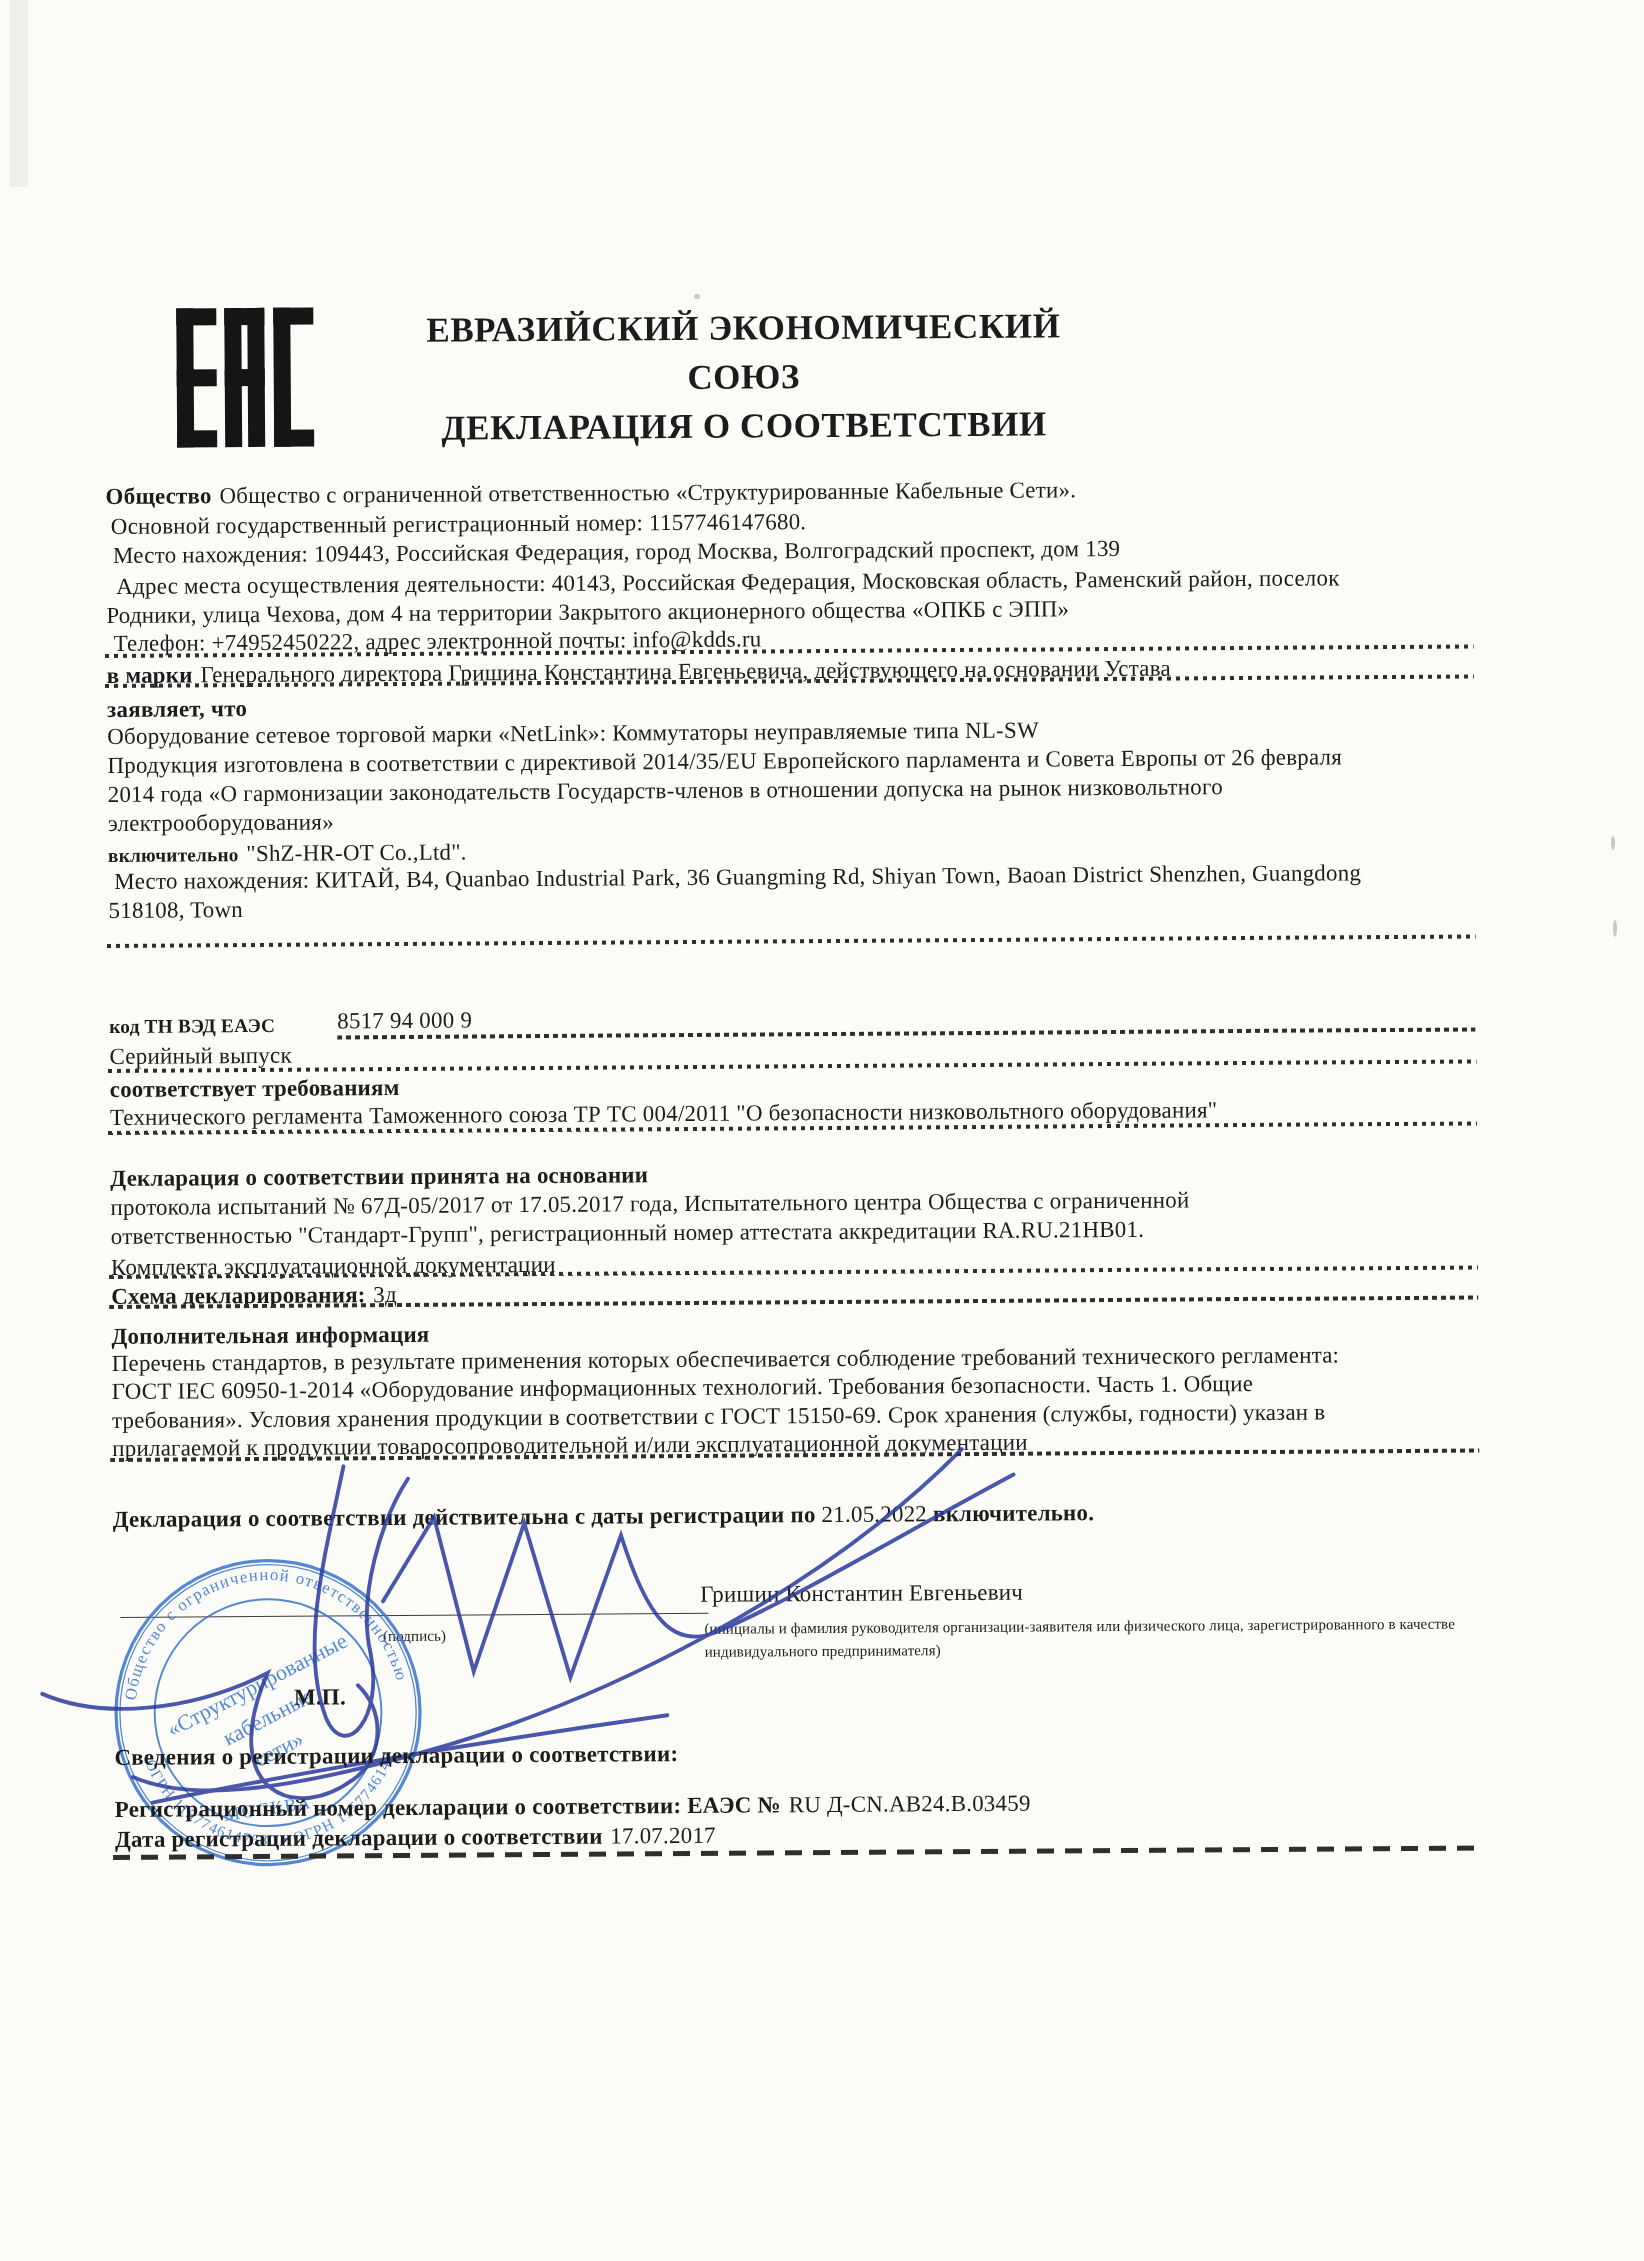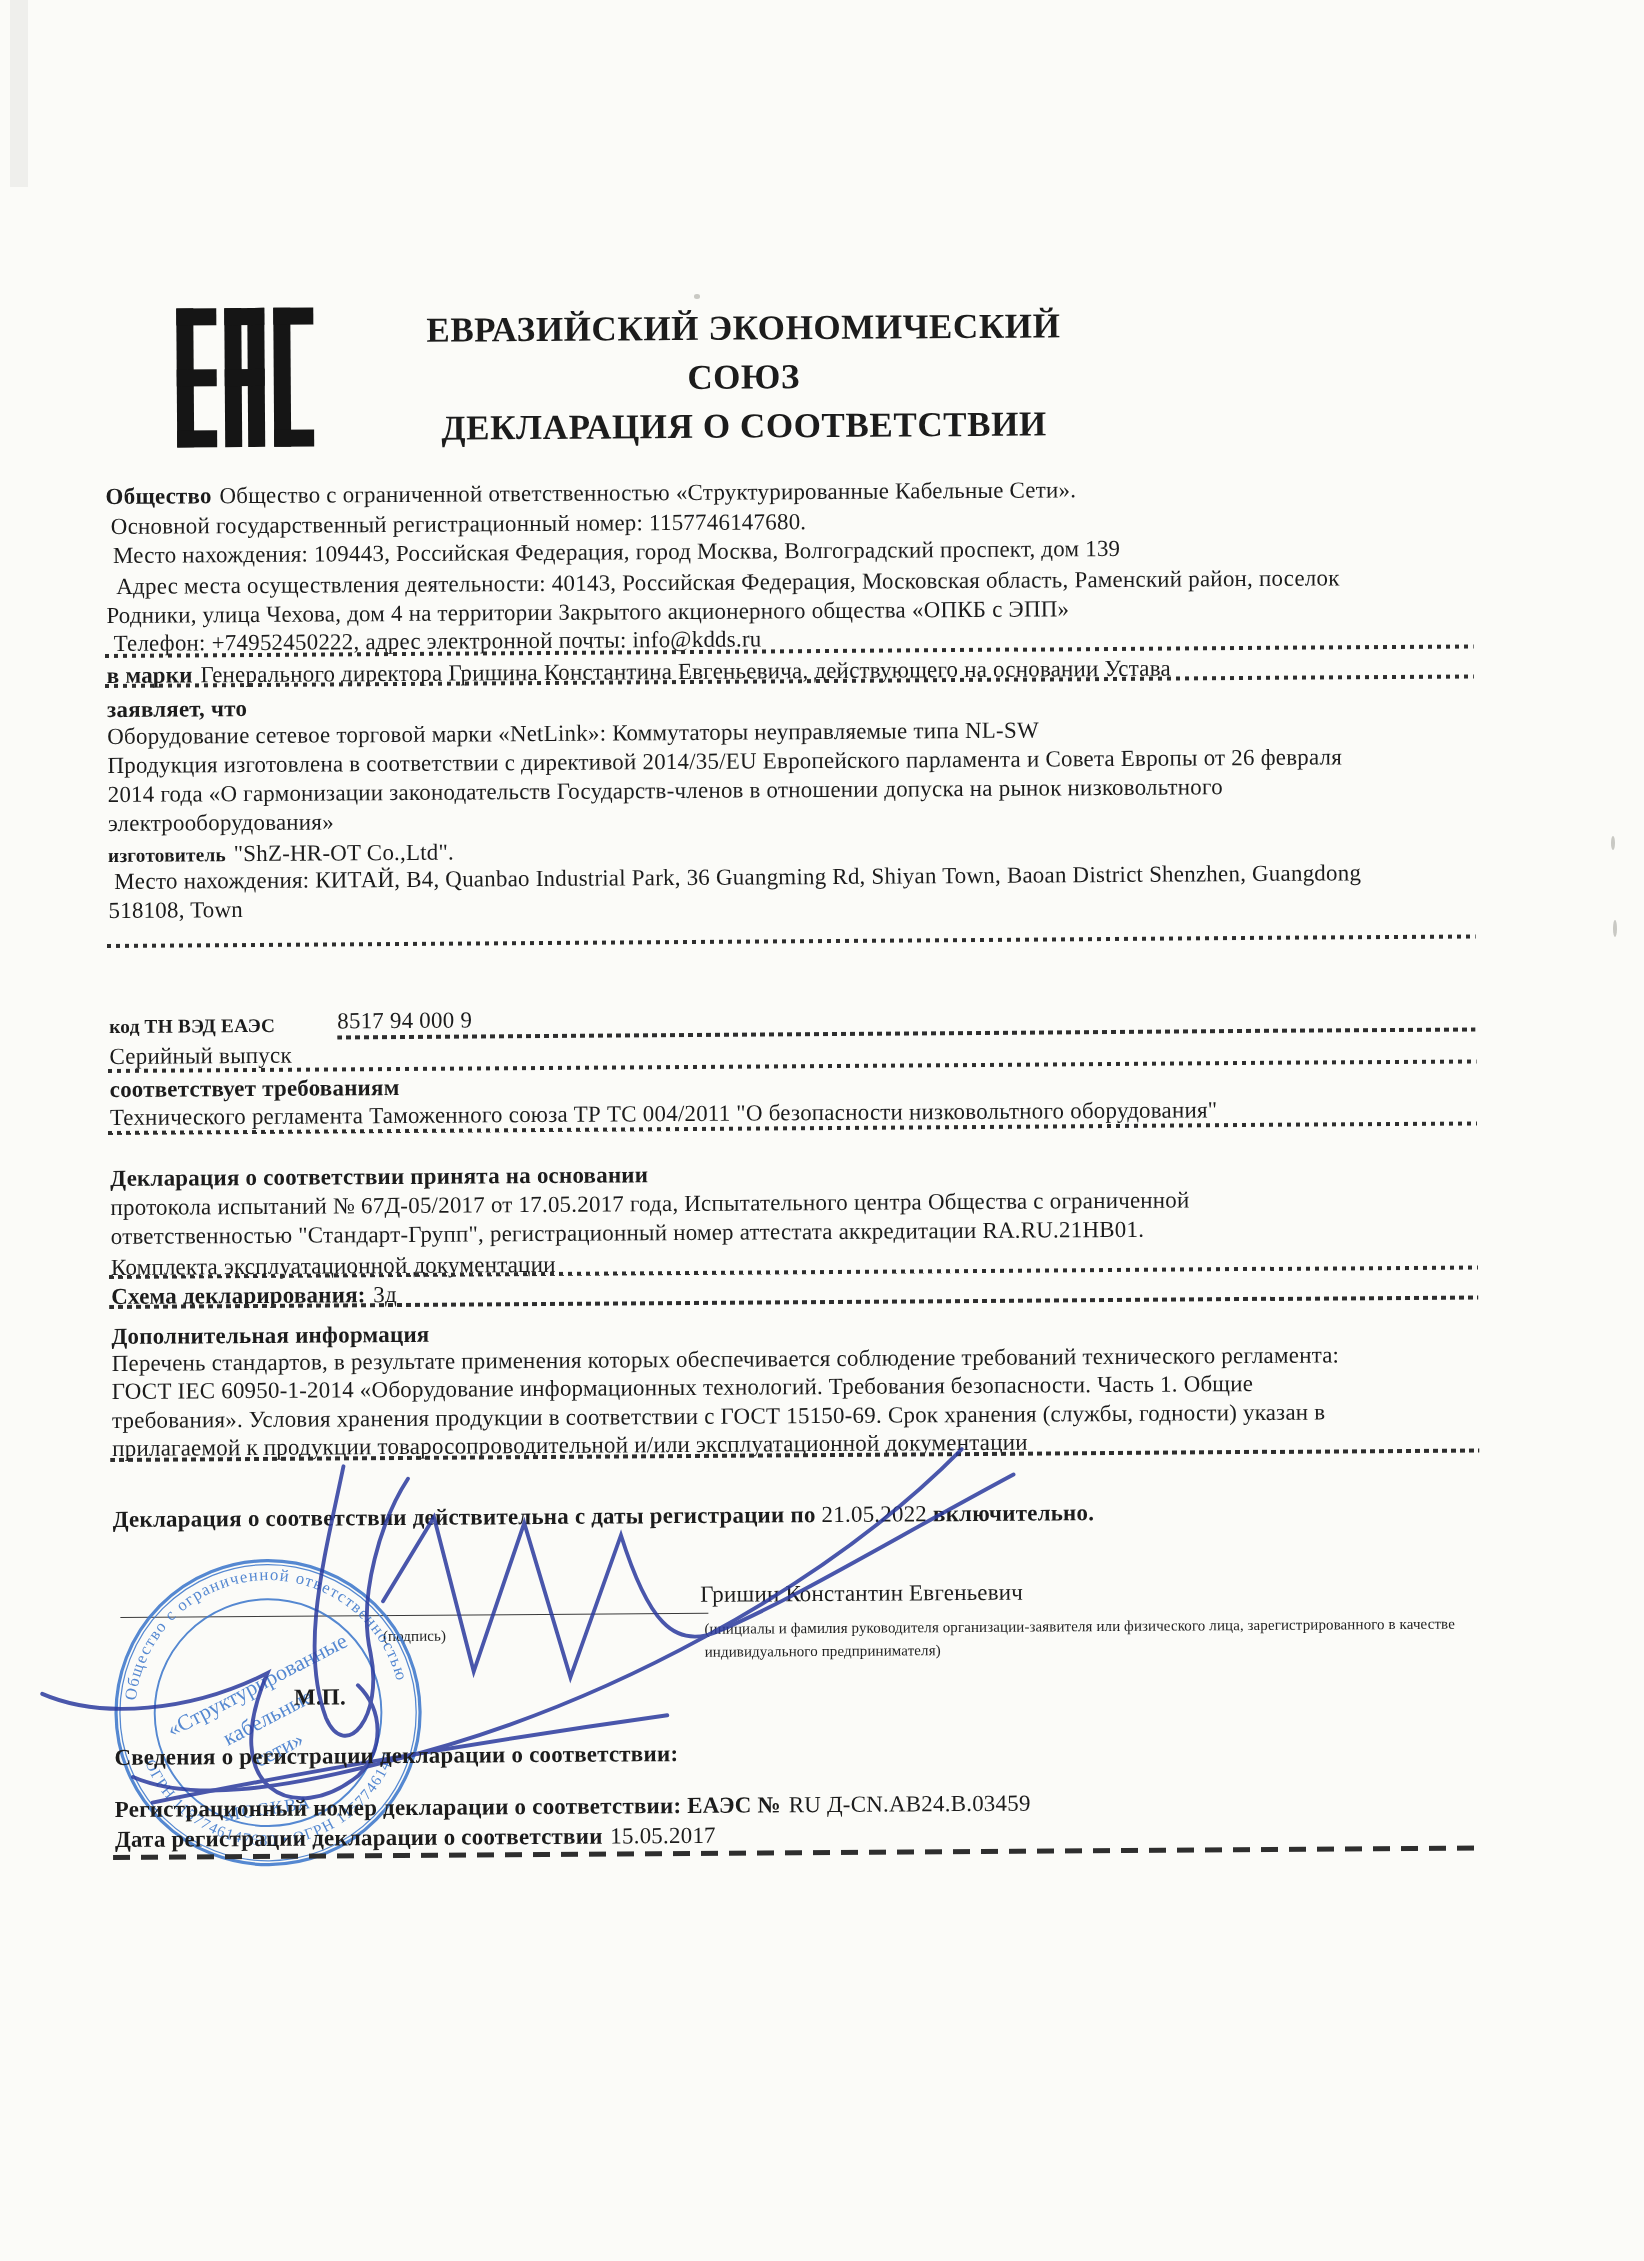--- a/index.html
+++ b/index.html
@@ -78,21 +78,21 @@
       <span class="lbl">в марки</span><span>Генерального директора Гришина Константина Евгеньевича, действующего на основании Устава</span>
     </div>
     <div class="dot" style="left:108px;top:679px;width:1369px;"></div>
     <div class="ln b" style="top:691px;">заявляет, что</div>
 
     <div class="ln" style="top:718px;">Оборудование сетевое торговой марки «NetLink»: Коммутаторы неуправляемые типа NL-SW</div>
     <div class="ln" style="top:747px;">Продукция изготовлена в соответствии с директивой 2014/35/EU Европейского парламента и Совета Европы от 26 февраля</div>
     <div class="ln" style="top:776px;">2014 года «О гармонизации законодательств Государств-членов в отношении допуска на рынок низковольтного</div>
     <div class="ln" style="top:805px;">электрооборудования»</div>
     <div class="ln" style="top:836px;">
-      <span class="lbl sm">изготовитель</span><span>"ShZ-HR-OT Co.,Ltd".</span>
+      <span class="lbl sm">включительно</span><span>"ShZ-HR-OT Co.,Ltd".</span>
     </div>
     <div class="ln" style="top:863px;left:116px;">Место нахождения: КИТАЙ, B4, Quanbao Industrial Park, 36 Guangming Rd, Shiyan Town, Baoan District Shenzhen, Guangdong</div>
     <div class="ln" style="top:892px;">518108, Town</div>
     <div class="dot" style="left:108px;top:939px;width:1369px;"></div>
 
     <div class="ln b sm" style="top:1008px;">код ТН ВЭД ЕАЭС</div>
     <div class="ln" style="top:1004px;left:338px;">8517 94 000 9</div>
     <div class="dot" style="left:338px;top:1032px;width:1138px;"></div>
     <div class="ln" style="top:1038px;">Серийный выпуск</div>
     <div class="dot" style="left:108px;top:1064px;width:1369px;"></div>
@@ -163,19 +163,19 @@
         <path d="M 1460,20 C 1250,230 900,420 560,500 C 400,540 260,560 170,520"></path>
         <path d="M 200,560 C 400,520 700,470 1000,430"></path>
       </g>
     </svg>
 
     <div class="ln b" style="top:1739px;">Сведения о регистрации декларации о соответствии:</div>
     <div class="ln" style="top:1791px;">
       <span class="lbl">Регистрационный номер декларации о соответствии: ЕАЭС №</span><span>RU Д-CN.АВ24.В.03459</span>
     </div>
     <div class="ln" style="top:1821px;">
-      <span class="lbl">Дата регистрации декларации о соответствии</span><span>15.05.2017</span>
+      <span class="lbl">Дата регистрации декларации о соответствии</span><span>17.07.2017</span>
     </div>
     <div class="dash" style="left:108px;top:1850px;width:1369px;"></div>
 
   </div>
 </div>
 
 
 </body></html>

